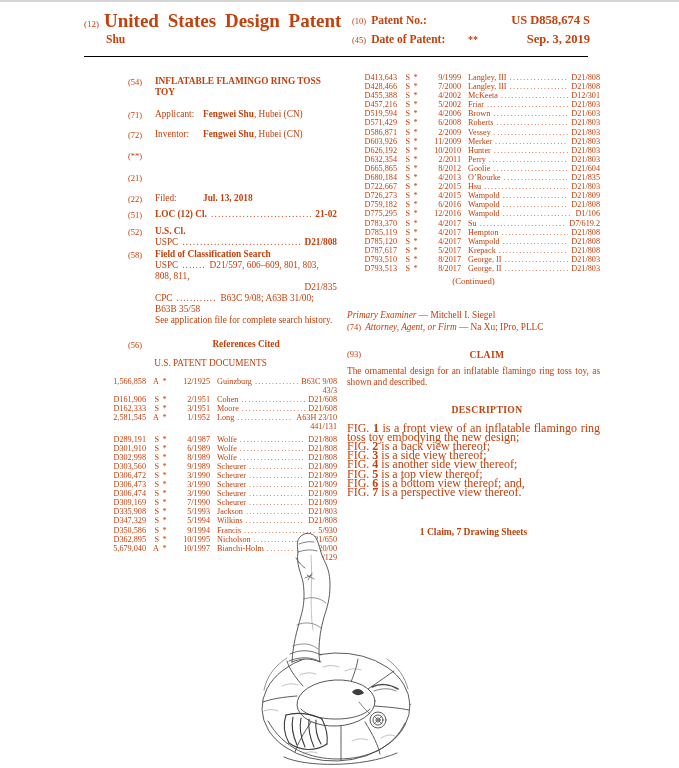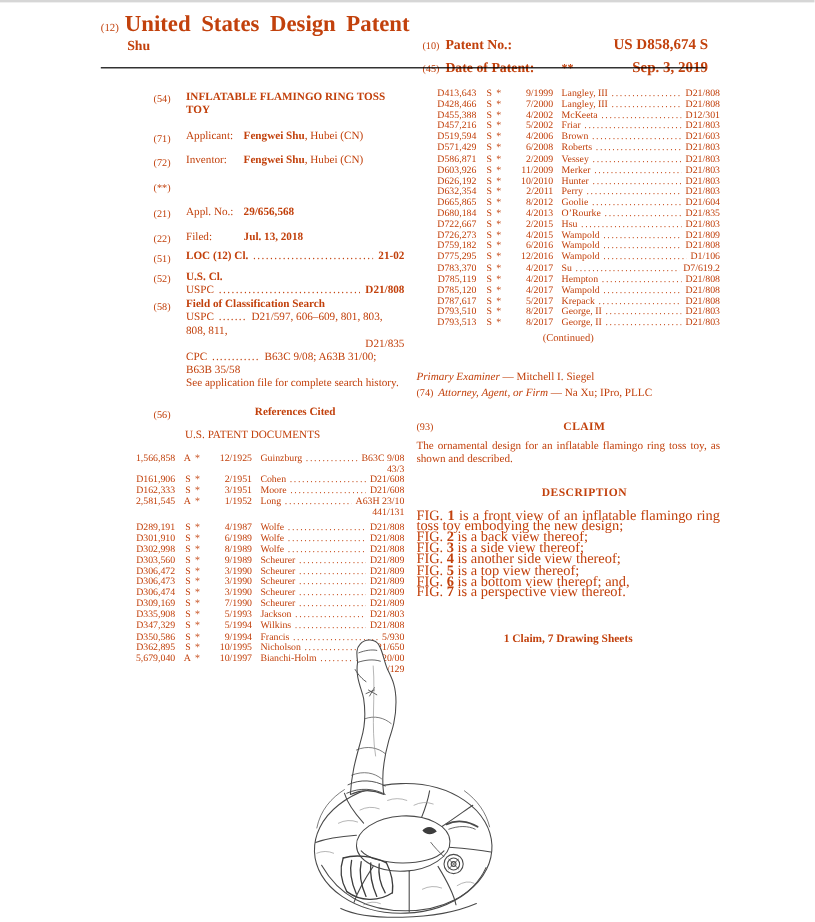--- a/index.html
+++ b/index.html
@@ -8,21 +8,21 @@
   .page::before{content:"";position:absolute;top:0;left:0;right:0;height:2px;background:#d6d6d6;}
   .tag{font-size:8.5px;}
   .bold{font-weight:bold;}
   .center{text-align:center;}
   
   .h-left{position:absolute;left:84px;top:10px;}
   .title-row{display:flex;align-items:baseline;}
   .title-row .tag{font-size:9px;margin-right:5px;}
   .doc-title{font-size:19px;font-weight:bold;word-spacing:4px;white-space:nowrap;}
   .h-surname{font-size:11.5px;font-weight:bold;margin:1px 0 0 22px;}
-  .h-right{position:absolute;left:352px;top:30px;width:238px;}
+  .h-right{position:absolute;left:352px;top:13px;width:238px;}
   .h-row{display:flex;align-items:baseline;height:19px;}
   .h-row .tag{margin-right:5px;}
   .h-label{font-size:11.5px;font-weight:bold;}
   .h-spacer{flex:1;}
   .h-note{font-size:10px;font-weight:bold;width:18px;}
   .h-value{font-size:12.5px;font-weight:bold;width:104px;text-align:right;white-space:nowrap;}
   .rule{position:absolute;left:84px;top:56px;width:504px;border-top:1.5px solid #000;}
   
   .col{position:absolute;top:70px;width:253px;font-size:9.3px;line-height:11px;}
   .col-left{left:84px;}
@@ -108,21 +108,20 @@
     </div>
     <div class="field mb9">
       <span class="tag">(72)</span>
       <div class="fbody"><span class="flabel">Inventor:</span><span class="bold">Fengwei Shu</span><span>, Hubei (CN)</span></div>
     </div>
     <div class="field mb10">
       <span class="tag">(**)</span>
     </div>
     <div class="field mb9">
       <span class="tag">(21)</span>
-      <div class="fbody"><span class="flabel">Appl. No.:</span><span class="bold">29/656,568</span></div>
     </div>
     <div class="field mb4">
       <span class="tag">(22)</span>
       <div class="fbody"><span class="flabel">Filed:</span><span class="bold">Jul. 13, 2018</span></div>
     </div>
     <div class="field mb5">
       <span class="tag">(51)</span>
       <div class="fbody hline">
           <span class="bold">LOC (12) Cl.</span>
           <span class="leader"></span>

